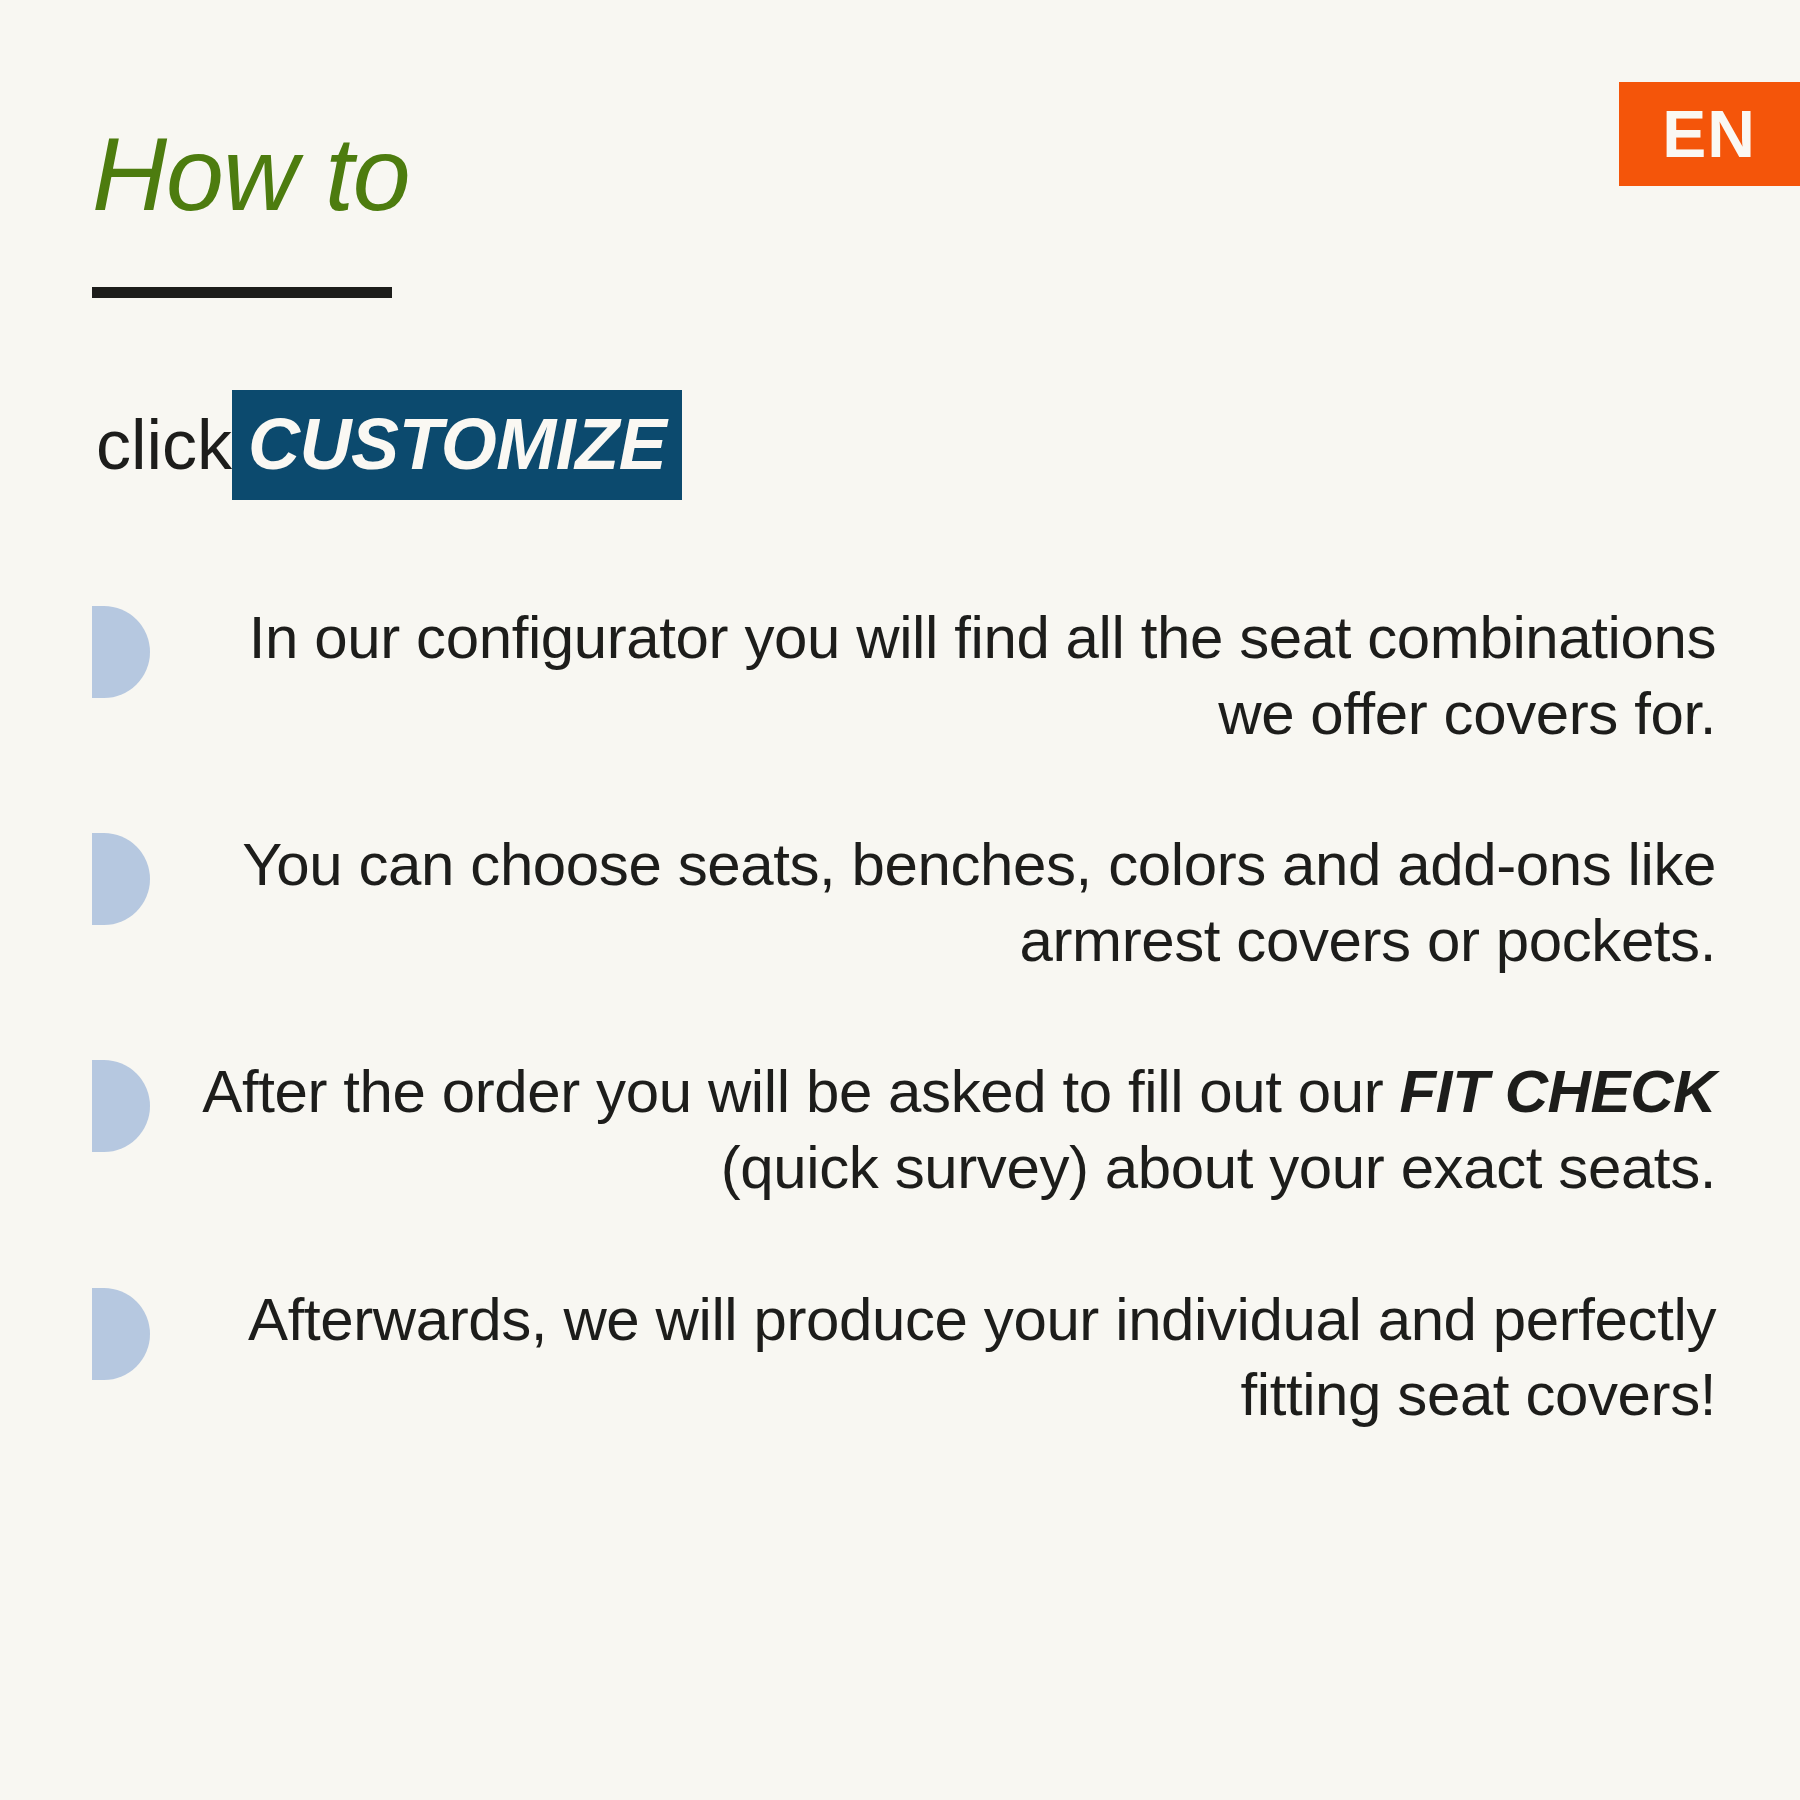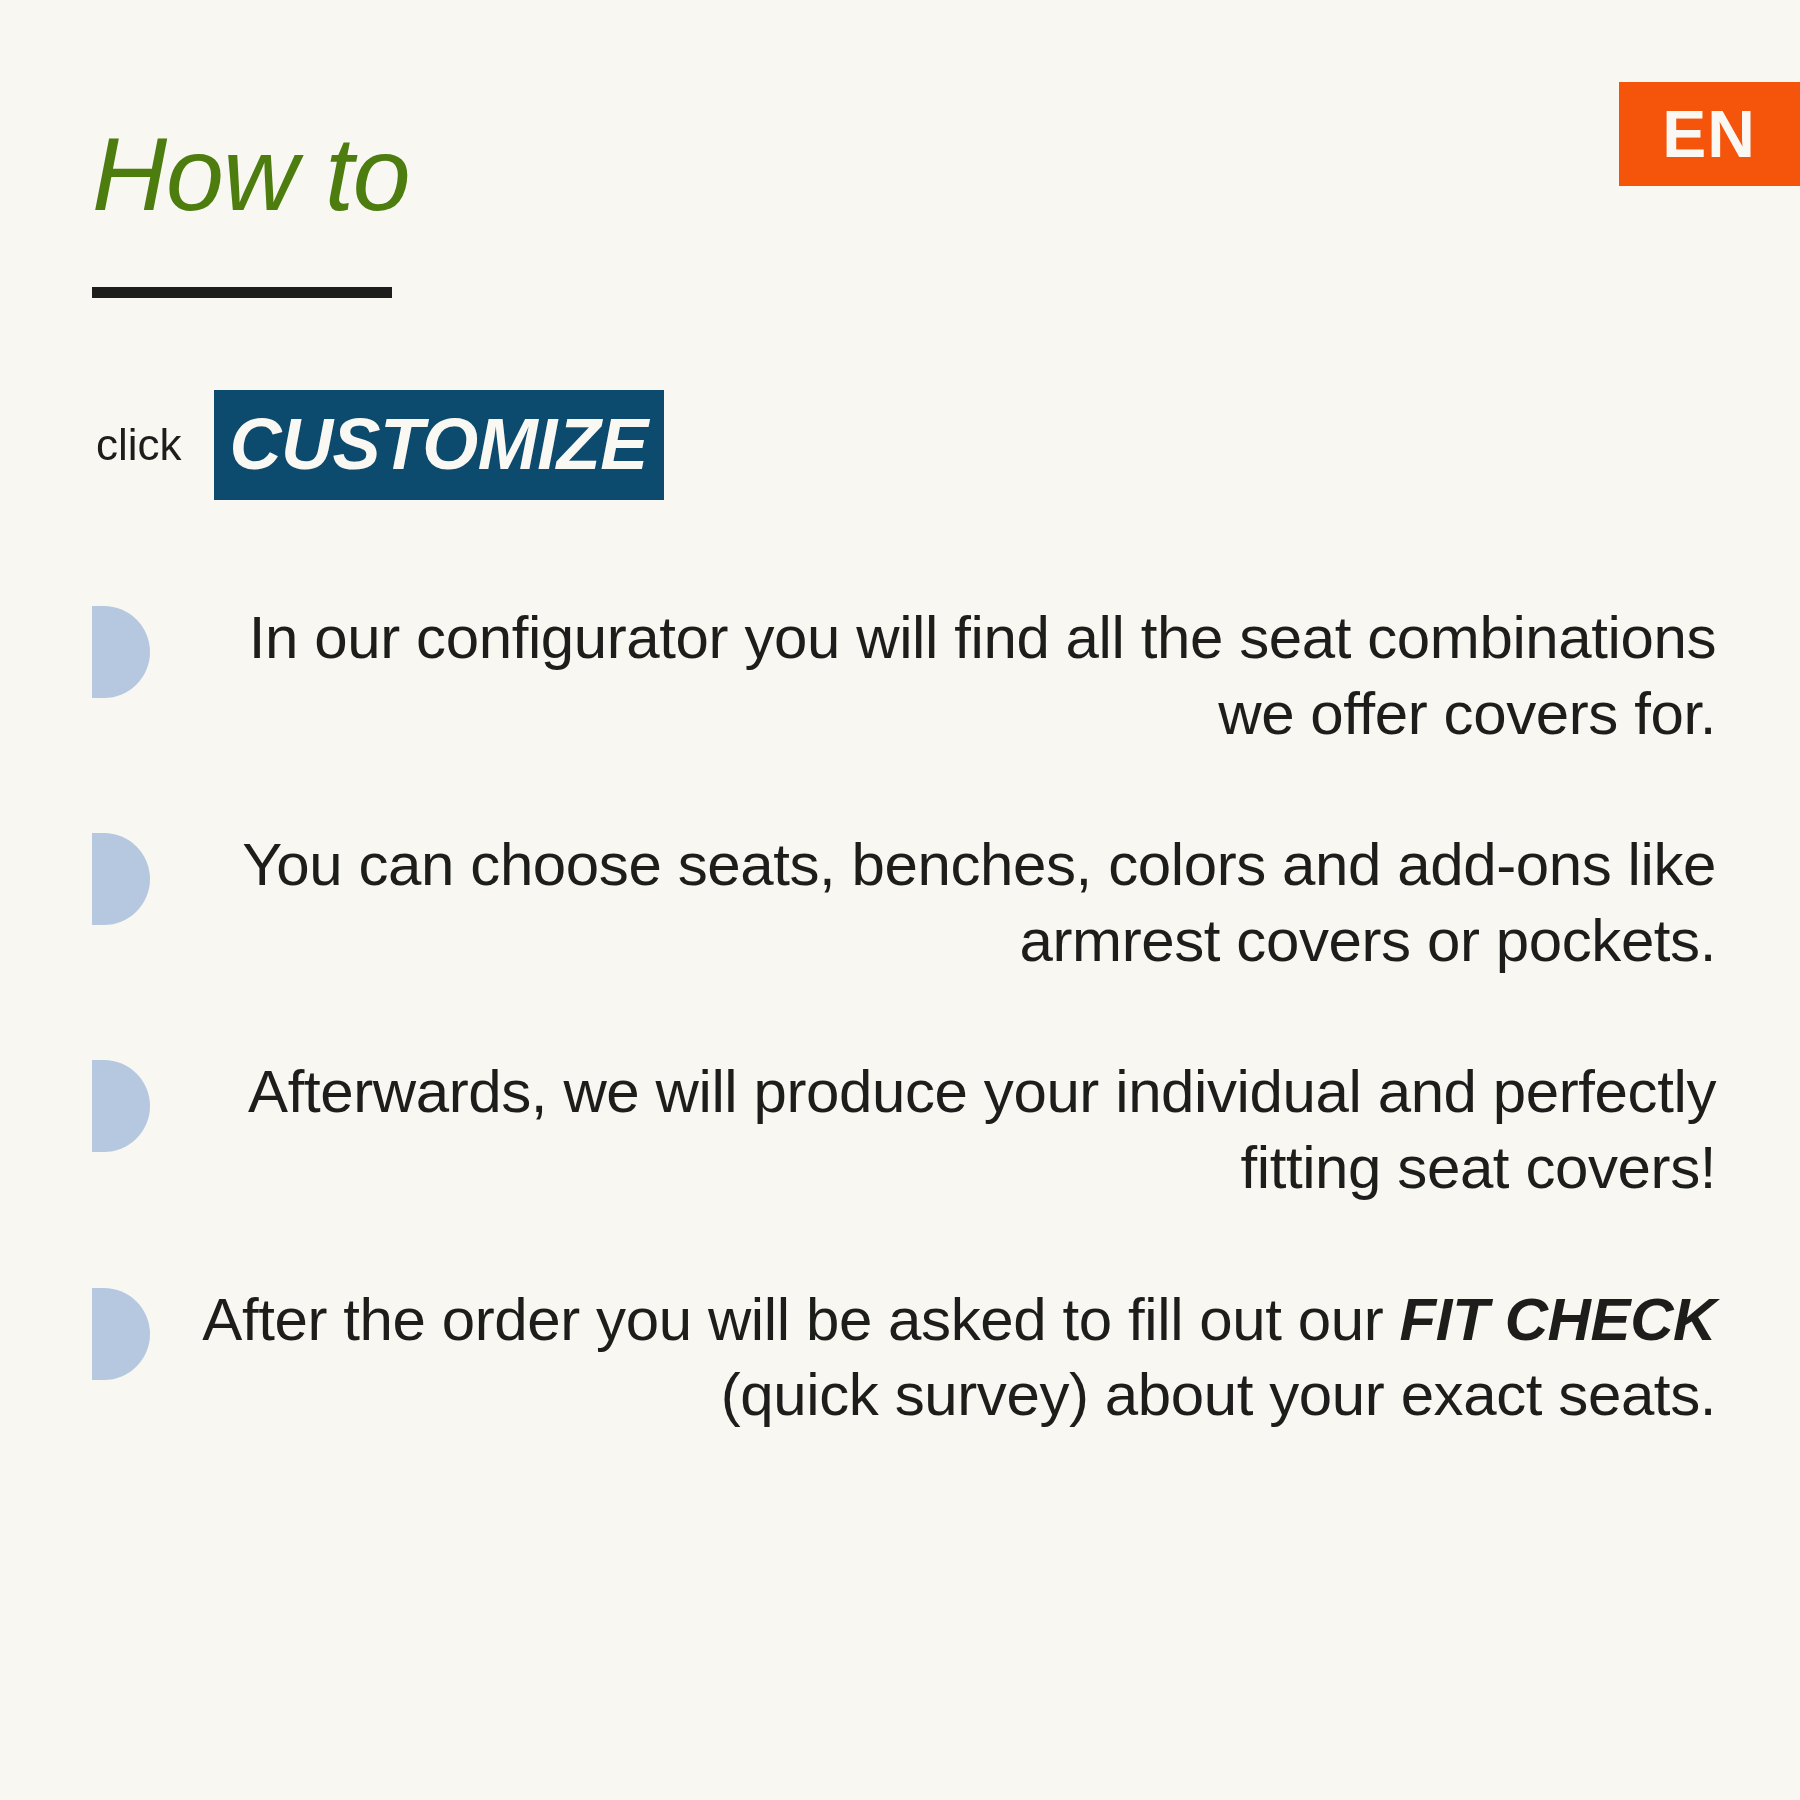--- a/index.html
+++ b/index.html
@@ -75,25 +75,24 @@
   .click-line {
     position: absolute;
     top: 390px;
     left: 96px;
     display: flex;
     align-items: center;
     white-space: nowrap;
   }
   .click-word {
     font-family: "Liberation Sans", sans-serif;
-    font-size: 44px;
+    font-size: 70px;
     font-weight: 400;
     color: #1D1D1B;
     line-height: 1;
-    margin-right: 32px;
   }
   .customize-chip {
     background: #0c4a6e;
     color: #FAF8F3;
     font-family: "Liberation Sans", sans-serif;
     font-size: 72px;
     font-weight: 700;
     font-style: italic;
     line-height: 1;
     padding: 18px 16px 20px 16px;
@@ -171,26 +170,26 @@
     <div class="bullet-row">
       <span class="bullet-marker"></span>
       <div class="bullet-text">
         <span>You can choose seats, benches, colors and add-ons like armrest covers or pockets.</span>
       </div>
     </div>
 
     <div class="bullet-row">
       <span class="bullet-marker"></span>
       <div class="bullet-text">
-        <span>Afterwards, we will produce your individual and perfectly fitting seat covers!</span>
+        <span>After the order you will be asked to fill out our </span><span class="strong-italic">FIT CHECK</span><span> (quick survey) about your exact seats.</span>
       </div>
     </div>
 
     <div class="bullet-row">
       <span class="bullet-marker"></span>
       <div class="bullet-text">
-        <span>After the order you will be asked to fill out our </span><span class="strong-italic">FIT CHECK</span><span> (quick survey) about your exact seats.</span>
+        <span>Afterwards, we will produce your individual and perfectly fitting seat covers!</span>
       </div>
     </div>
 
   </div>
 
 </div>
 
 </body></html>

